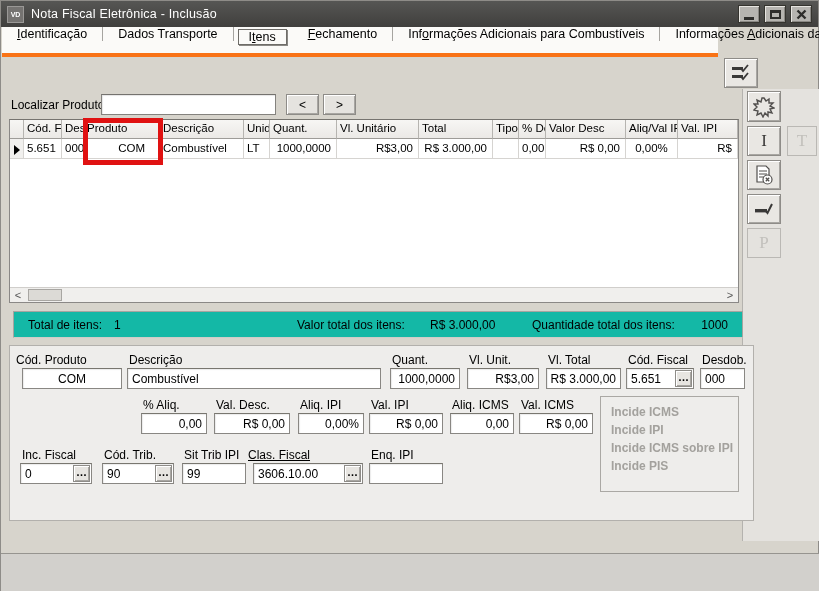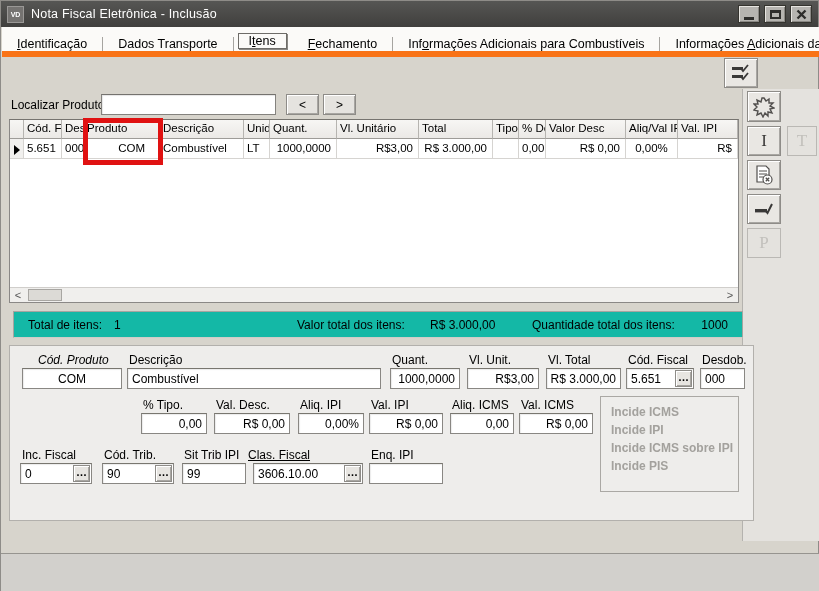--- a/index.html
+++ b/index.html
@@ -14,22 +14,22 @@
     font-size:7px; font-weight:bold; display:flex; align-items:center; justify-content:center; margin-right:7px; }
   .title-text { color:#fff; font-size:12.5px; letter-spacing:.2px; }
   .winbtns { position:absolute; right:6px; top:4px; display:flex; gap:4px; }
   .winbtn { width:22px; height:18px; background:#b6b4b0; border:1px solid #35342f;
     box-shadow:inset 1px 1px 0 #e6e4e0, inset -1px -1px 0 #8a8884;
     display:flex; align-items:center; justify-content:center; }
   .glyph-min { width:10px; height:3px; background:#2e2d2b; margin-top:9px; }
   .glyph-max { width:11px; height:9px; border:2px solid #2e2d2b; border-top-width:3px; }
 
   
-  .tabstrip { position:absolute; left:1px; top:26px; width:817px; height:30px; background:#fbfaf8;
-    border-bottom:6px solid #f97316; display:flex; align-items:flex-end; }
+  .tabstrip { position:absolute; left:1px; top:26px; width:716px; height:30px; background:#fbfaf8;
+    border-bottom:4px solid #f97316; display:flex; align-items:flex-start; }
   .tab { display:flex; align-items:center; padding:0 15px; border-right:1px solid #a6a4a0;
     font-size:12.5px; white-space:nowrap; }
   .tab.selected { border:1px solid #6e6c68; border-right:1px solid #6e6c68; margin:2px 6px 2px 4px;
     padding:0 10px; background:#fbfaf8; box-shadow:1px 1px 0 #8a8884; }
   .tab u { text-decoration:underline; }
 
   
   .side-panel { position:absolute; left:741px; top:88px; width:77px; height:452px;
     background:#e4e2de; border-left:1px solid #b4b2ae; }
   .tool-btn { position:absolute; background:#e9e7e3; border:1px solid #8e8c88;
@@ -251,21 +251,21 @@
     <span style="left:14px;">Total de itens:</span>
     <span style="left:100px;">1</span>
     <span style="left:283px;">Valor total dos itens:</span>
     <span style="left:416px;">R$ 3.000,00</span>
     <span style="left:518px;">Quantidade total dos itens:</span>
     <span style="right:14px;">1000</span>
   </div>
 
   <div class="form-panel">
 
-    <div class="flabel" style="left:28px; top:7px;font-style:italic;">Cód. Produto</div>
+    <div class="flabel" style="left:6px; top:7px;">Cód. Produto</div>
     <div class="field center" style="left:12px; top:22px; width:100px;">COM</div>
 
     <div class="flabel" style="left:119px; top:7px;">Descrição</div>
     <div class="field" style="left:117px; top:22px; width:254px;">Combustível</div>
 
     <div class="flabel" style="left:382px; top:7px;">Quant.</div>
     <div class="field right" style="left:380px; top:22px; width:70px;">1000,0000</div>
 
     <div class="flabel" style="left:459px; top:7px;text-align:right;">Vl. Unit.</div>
     <div class="field right" style="left:457px; top:22px; width:72px;">R$3,00</div>
@@ -276,21 +276,21 @@
     <div class="flabel" style="left:618px; top:7px;">Cód. Fiscal</div>
     <div class="field hasbrowse" style="left:616px; top:22px; width:68px;">
       <span>5.651</span>
       <div class="browse-btn">…</div>
     </div>
 
     <div class="flabel" style="left:692px; top:7px;">Desdob.</div>
     <div class="field" style="left:690px; top:22px; width:45px;">000</div>
 
 
-    <div class="flabel" style="left:133px; top:52px;">% Tipo.</div>
+    <div class="flabel" style="left:133px; top:52px;">% Aliq.</div>
     <div class="field right" style="left:131px; top:67px; width:66px;">0,00</div>
 
     <div class="flabel" style="left:206px; top:52px;">Val. Desc.</div>
     <div class="field right" style="left:204px; top:67px; width:76px;">R$ 0,00</div>
 
     <div class="flabel" style="left:290px; top:52px;">Aliq. IPI</div>
     <div class="field right" style="left:288px; top:67px; width:66px;">0,00%</div>
 
     <div class="flabel" style="left:361px; top:52px;">Val. IPI</div>
     <div class="field right" style="left:359px; top:67px; width:74px;">R$ 0,00</div>

